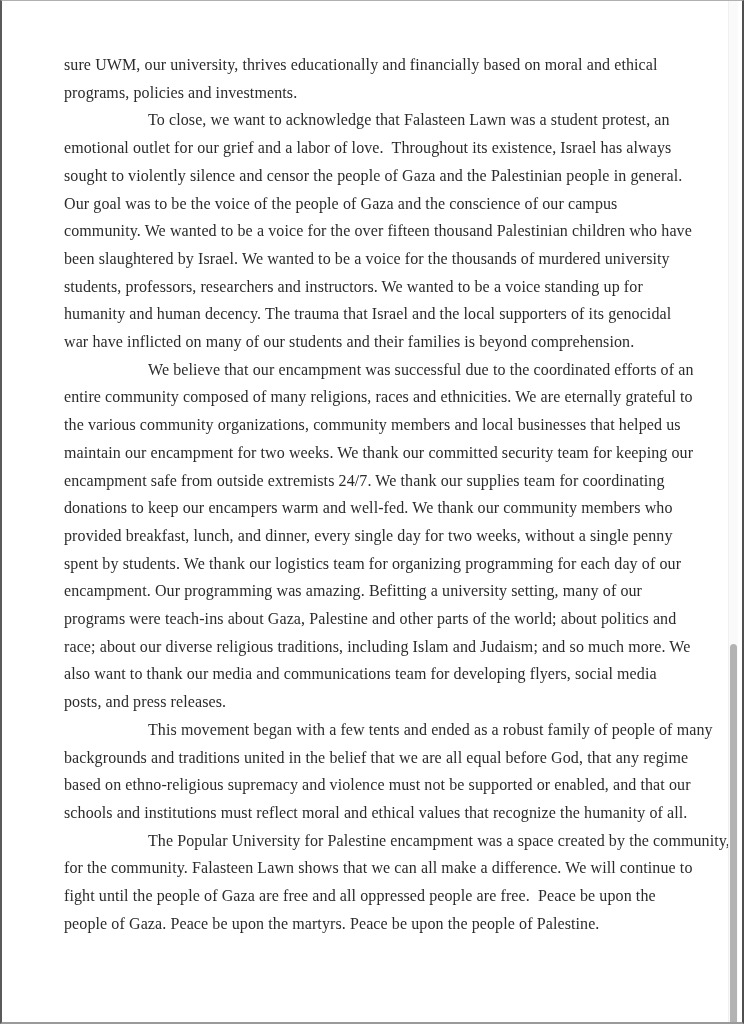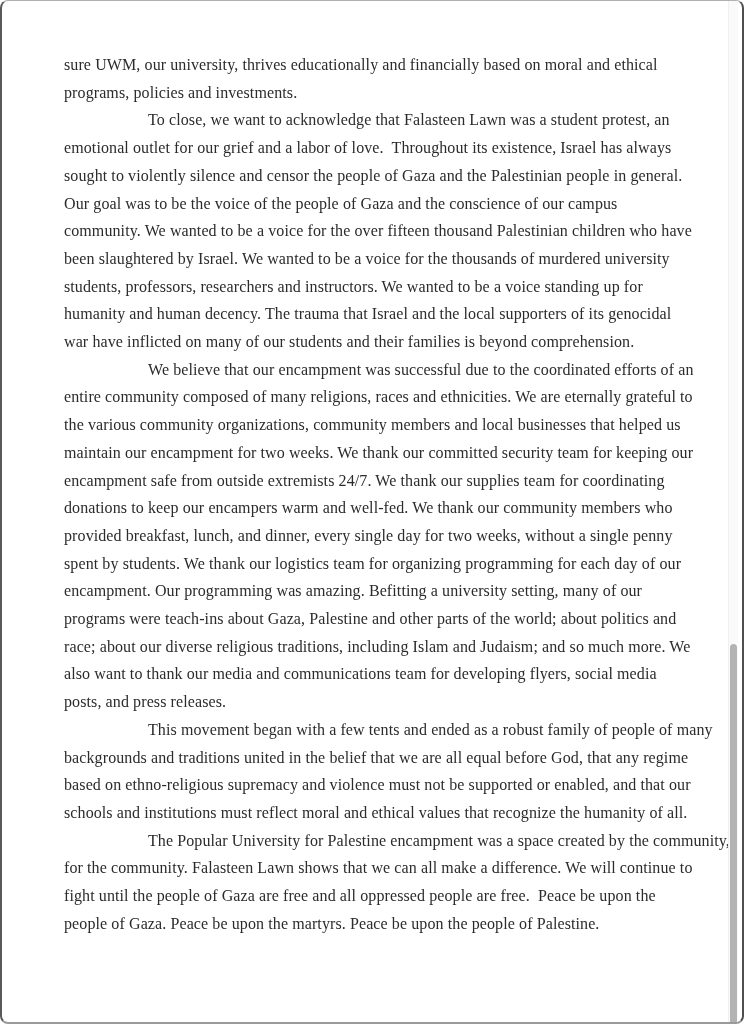--- a/index.html
+++ b/index.html
@@ -12,21 +12,20 @@
     width: 744px;
     height: 1024px;
     box-sizing: border-box;
     background: #ffffff;
     border-left: 2px solid #5a5a5a;
     border-right: 2px solid #4f4f4f;
     border-top: 1px solid #b0b0b0;
     border-bottom: 2px solid #9a9a9a;
     overflow: hidden;
     font-family: "Liberation Serif", "DejaVu Serif", serif;
-    border-radius: 8px;
   }
   .text-block {
     position: absolute;
     top: 50px;
     left: 62px;
     width: 682px;
     color: #2b2b2b;
     font-size: 16px;
     line-height: 27.7px;
     -webkit-font-smoothing: antialiased;

